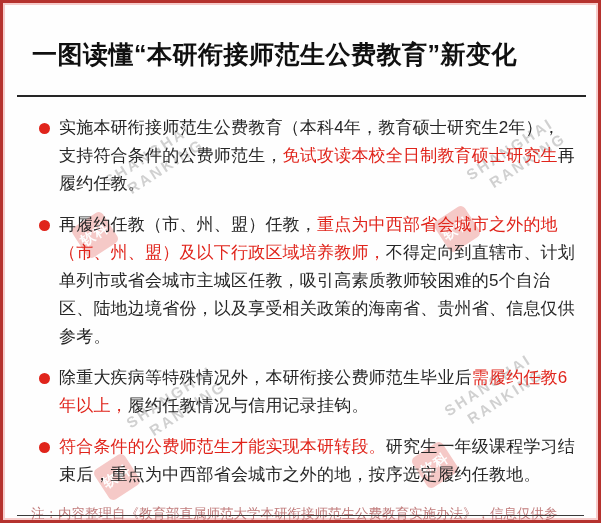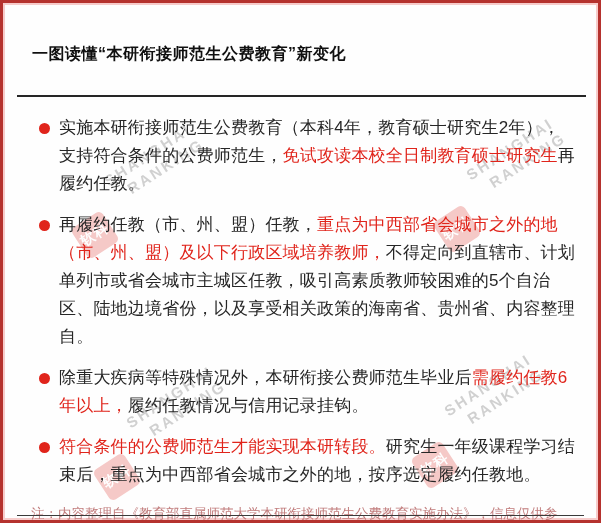--- a/index.html
+++ b/index.html
@@ -18,21 +18,21 @@
     box-sizing:border-box;
     border:3px solid var(--border-red);
     box-shadow: inset 0 0 0 2px var(--border-inner-pink);
     background:#fefefe;
     overflow:hidden;
     font-family:"Liberation Sans", sans-serif;
   }
   .layer{position:relative;z-index:1;}
   .title{
     margin:36px 26px 0 29px;
-    font-size:16px;line-height:30px;
+    font-size:25px;line-height:30px;
     font-weight:900;color:#101010;
     letter-spacing:0.5px;
   }
   .divider-top{margin:26px 12px 0 14px;height:2px;background:var(--divider);}
   .divider-bottom{position:absolute;left:14px;right:14px;bottom:4px;height:1px;background:#3a3a3a;z-index:1;}
   .content{margin:17px 22px 0 36px;}
   .bullet-row{display:flex;margin:0 0 13px 0;}
   .bullet-dot{
     width:11px;height:11px;border-radius:50%;
     background:var(--accent-red);
@@ -100,21 +100,21 @@
 
     <div class="content">
 
       <div class="bullet-row">
         <span class="bullet-dot"></span>
         <p class="bullet-text" style="margin:0"><span>实施本研衔接师范生公费教育（本科4年，教育硕士研究生2年），支持符合条件的公费师范生，</span><span class="em">免试攻读本校全日制教育硕士研究生</span><span>再履约任教。</span></p>
       </div>
 
       <div class="bullet-row">
         <span class="bullet-dot"></span>
-        <p class="bullet-text" style="margin:0"><span>再履约任教（市、州、盟）任教，</span><span class="em">重点为中西部省会城市之外的地（市、州、盟）及以下行政区域培养教师，</span><span>不得定向到直辖市、计划单列市或省会城市主城区任教，吸引高素质教师较困难的5个自治区、陆地边境省份，以及享受相关政策的海南省、贵州省、内容整理自。</span></p>
+        <p class="bullet-text" style="margin:0"><span>再履约任教（市、州、盟）任教，</span><span class="em">重点为中西部省会城市之外的地（市、州、盟）及以下行政区域培养教师，</span><span>不得定向到直辖市、计划单列市或省会城市主城区任教，吸引高素质教师较困难的5个自治区、陆地边境省份，以及享受相关政策的海南省、贵州省、信息仅供参考。</span></p>
       </div>
 
       <div class="bullet-row">
         <span class="bullet-dot"></span>
         <p class="bullet-text" style="margin:0"><span>除重大疾病等特殊情况外，本研衔接公费师范生毕业后</span><span class="em">需履约任教6年以上，</span><span>履约任教情况与信用记录挂钩。</span></p>
       </div>
 
       <div class="bullet-row">
         <span class="bullet-dot"></span>
         <p class="bullet-text" style="margin:0"><span class="em">符合条件的公费师范生才能实现本研转段。</span><span>研究生一年级课程学习结束后，重点为中西部省会城市之外的地，按序选定履约任教地。</span></p>

